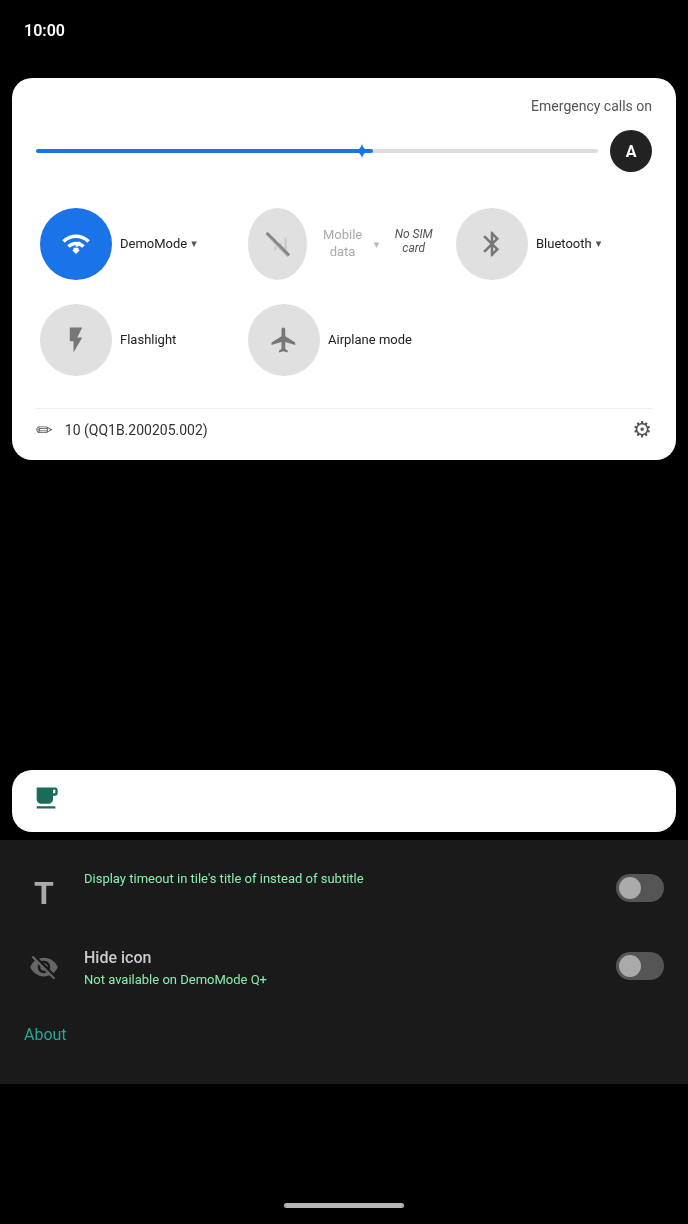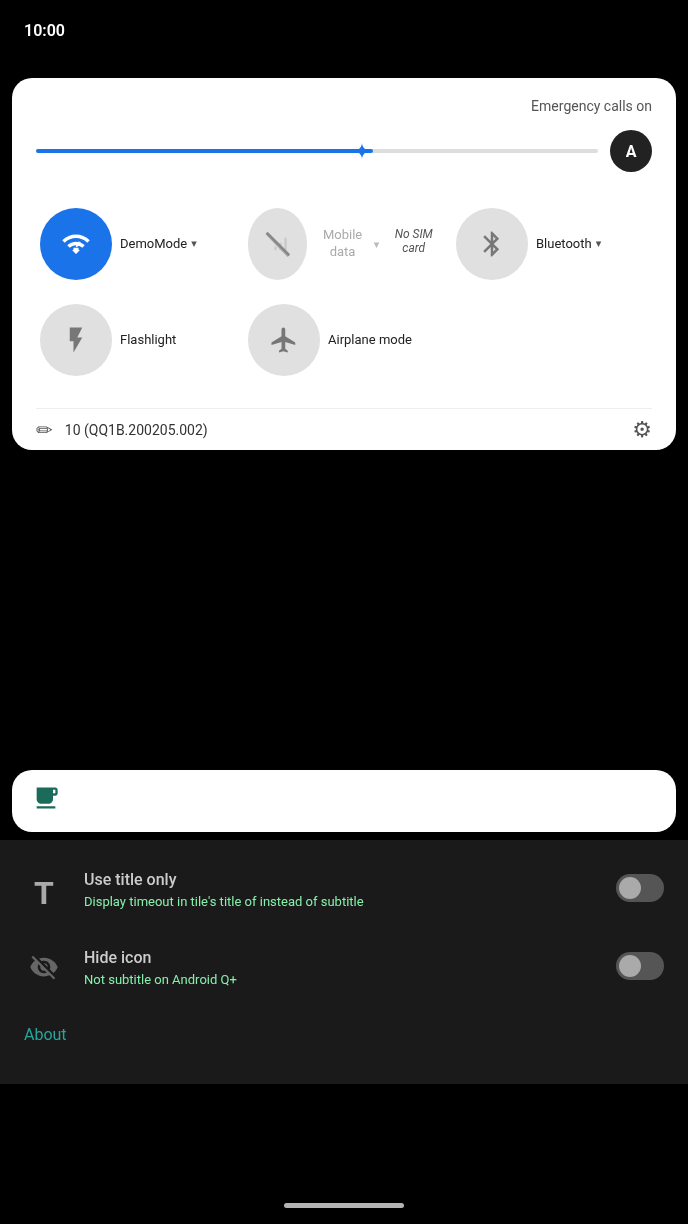--- a/index.html
+++ b/index.html
@@ -29,21 +29,21 @@
     }
 
     
     .qs-panel {
       position: absolute;
       top: 78px;
       left: 12px;
       right: 12px;
       background: #fff;
       border-radius: 20px;
-      padding: 20px 24px 8px;
+      padding: 20px 24px 18px;
     }
 
     
     .emergency-row {
       display: flex;
       justify-content: flex-end;
       margin-bottom: 16px;
     }
     .emergency-text {
       font-size: 14px;
@@ -401,37 +401,36 @@
   </span>
 </div>
 
 <div class="settings-overlay">
 
   <div class="setting-item">
     <div class="setting-icon-wrap">
       <span class="setting-icon-char">T</span>
     </div>
     <div class="setting-content">
-      <div class="setting-title">Use title only</div>
       <div class="setting-desc">Display timeout in tile's title of instead of subtitle</div>
     </div>
     <div class="toggle-wrap">
       <div class="toggle-knob"></div>
     </div>
   </div>
 
   <div class="setting-item">
     <div class="setting-icon-wrap hide-icon-wrap">
       <svg width="30" height="30" viewBox="0 0 24 24" fill="#666">
         <path d="M12 7c2.76 0 5 2.24 5 5 0 .65-.13 1.26-.36 1.83l2.92 2.92c1.51-1.26 2.7-2.89 3.43-4.75-1.73-4.39-6-7.5-11-7.5-1.4 0-2.74.25-3.98.7l2.16 2.16C10.74 7.13 11.35 7 12 7zM2 4.27l2.28 2.28.46.46C3.08 8.3 1.78 10.02 1 12c1.73 4.39 6 7.5 11 7.5 1.55 0 3.03-.3 4.38-.84l.42.42L19.73 22 21 20.73 3.27 3 2 4.27zM7.53 9.8l1.55 1.55c-.05.21-.08.43-.08.65 0 1.66 1.34 3 3 3 .22 0 .44-.03.65-.08l1.55 1.55c-.67.33-1.41.53-2.2.53-2.76 0-5-2.24-5-5 0-.79.2-1.53.53-2.2zm4.31-.78l3.15 3.15.02-.16c0-1.66-1.34-3-3-3l-.17.01z"></path>
       </svg>
     </div>
     <div class="setting-content">
       <div class="setting-title">Hide icon</div>
-      <div class="setting-desc">Not subtitle on Android Q+</div>
+      <div class="setting-desc">Not available on DemoMode Q+</div>
     </div>
     <div class="toggle-wrap">
       <div class="toggle-knob"></div>
     </div>
   </div>
 
   <div class="about-link">About</div>
 
 </div>
 

